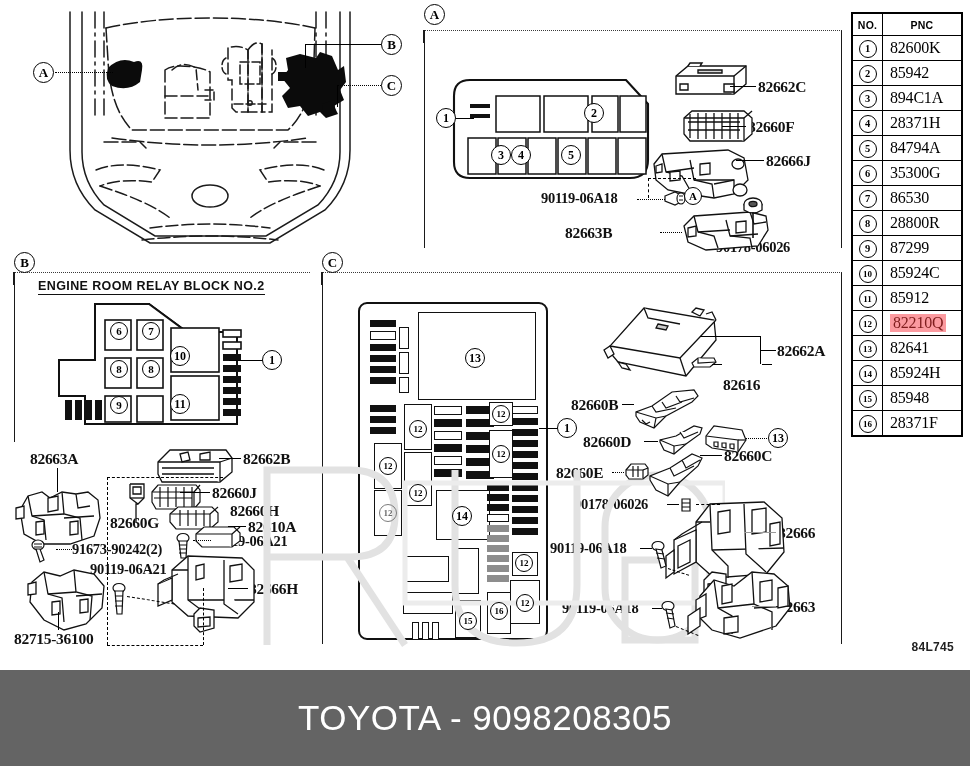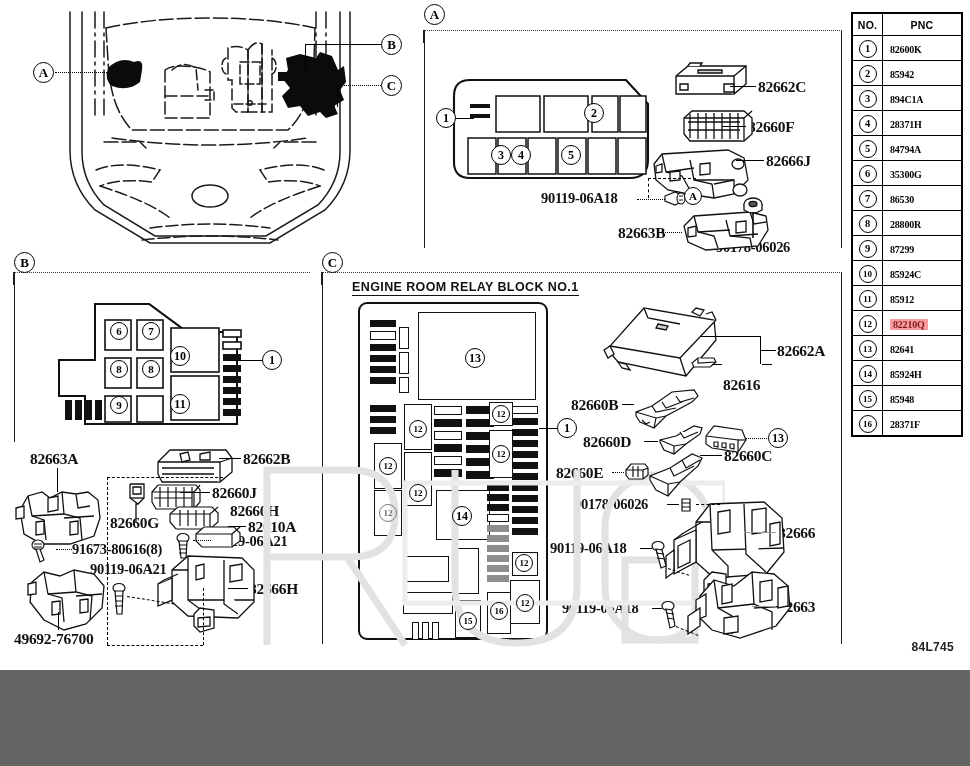--- a/index.html
+++ b/index.html
@@ -106,22 +106,22 @@
   #pnc-table th {
     font-family: "Liberation Sans", sans-serif;
     font-size: 10.5px; font-weight: bold;
     letter-spacing: 0.2px;
     height: 22px;
   }
   .col-no { width: 30px; text-align: center; }
   .col-pnc { text-align: left; padding-left: 7px !important; }
   .pnc-val {
     font-family: "Liberation Serif", serif;
-    font-size: 10px;
-    font-weight: bold;
+    font-size: 16px;
+    font-weight: normal;
     letter-spacing: -0.2px;
   }
   .rowcircle {
     display: inline-flex; align-items: center; justify-content: center;
     width: 18px; height: 18px;
     border: 1.4px solid #000; border-radius: 50%;
     font-family: "Liberation Serif", serif;
     font-size: 10.5px; font-weight: bold; line-height: 1;
   }
   .rowcircle.two { font-size: 9px; }
@@ -374,21 +374,21 @@
         <path d="M16 8 L20 8 M16 12 L20 12"></path>
       </g>
     </svg>
   </div>
   <div class="sec-badge" style="left:684px; top:187px; width:18px; height:18px; font-size:11px;">
       <span>A</span>
     </div>
   <div class="ln dash-h" style="left:648px; top:178px; width:48px; border-top-style:dashed;"></div>
   <div class="ln dash-v" style="left:648px; top:178px; height:20px;"></div>
 
-  <div class="lbl lg" style="left:618px; top:224px;">82663B</div>
+  <div class="lbl lg" style="left:565px; top:224px;">82663B</div>
   <div class="ln dot" style="left:660px; top:232px; width:22px;"></div>
   <div class="art" style="left:680px; top:208px;">
     <svg width="94" height="46" viewBox="0 0 94 46">
       <g fill="#fff" stroke="#111" stroke-width="1.3">
         <path d="M4 18 L14 8 L70 4 L86 8 L88 22 L78 38 L26 42 L8 34 Z"></path>
         <path d="M14 8 L18 24 L34 28 L38 40"></path>
         <path d="M46 12 L50 28 L70 30 L72 40"></path>
         <path d="M18 24 L50 22"></path>
         <path d="M50 28 L78 26"></path>
         <path d="M70 4 L74 16 L86 14"></path>
@@ -407,20 +407,21 @@
         <path d="M11 16 L11 42" stroke-width="1.6"></path>
       </g>
     </svg>
   </div>
   <div class="lbl md" style="left:716px; top:239px;">90178-06026</div>
 
   <div class="sec-badge" style="left:14px; top:252px;">
       <span>B</span>
     </div>
   <div class="panel-frame" style="left:14px; top:272px; width:296px; height:170px; border-right:0;"></div>
+  <div class="panel-title" style="left:38px; top:279px;">ENGINE ROOM RELAY BLOCK NO.2</div>
 
   <div class="art" style="left:55px; top:300px;">
     <svg width="190" height="132" viewBox="0 0 190 132">
       <path d="M40 4 L94 4 L94 32 L182 32 L182 124 L30 124 L30 96 L4 96 L4 60 L40 60 Z
                M94 4 L132 32" fill="#fff" stroke="#111" stroke-width="2"></path>
       <path d="M40 4 L40 60 L4 60 L4 96 L30 96 L30 124 L182 124 L182 32 L132 32 L94 4 Z" fill="#fff" stroke="#111" stroke-width="2"></path>
       <g fill="#fff" stroke="#111" stroke-width="1.6">
         <rect x="50" y="20" width="26" height="30"></rect>
         <rect x="82" y="20" width="26" height="30"></rect>
         <rect x="50" y="58" width="26" height="30"></rect>
@@ -499,34 +500,34 @@
         <path d="M8 14 L20 4 L36 8 L50 2 L70 6 L80 18 L78 40 L62 56 L40 62 L20 52 L6 34 Z"></path>
         <path d="M20 4 L24 26 L38 30 L40 54"></path>
         <path d="M50 2 L52 24 L68 28 L66 52"></path>
         <path d="M24 26 L52 24 M52 28 L78 26"></path>
         <path d="M4 16 L12 14 L12 26 L4 27 Z"></path>
         <path d="M28 34 L36 33 L36 46 L28 47 Z"></path>
         <path d="M56 32 L64 31 L64 44 L56 45 Z"></path>
       </g>
     </svg>
   </div>
-  <div class="lbl lg" style="left:14px; top:630px;">49692-76700</div>
+  <div class="lbl lg" style="left:14px; top:630px;">82715-36100</div>
   <div class="ln v" style="left:58px; top:612px; height:18px;"></div>
 
   <div class="art" style="left:30px; top:538px;">
     <svg width="26" height="26" viewBox="0 0 26 26">
       <g fill="#fff" stroke="#111" stroke-width="1.2">
         <ellipse cx="8" cy="7" rx="6" ry="5"></ellipse>
         <path d="M6 11 L10 11 L14 22 L10 24 Z"></path>
         <path d="M4 6 L12 6 M4 9 L12 9"></path>
       </g>
     </svg>
   </div>
   <div class="ln dot" style="left:56px; top:549px; width:16px;"></div>
-  <div class="lbl md" style="left:72px; top:541px;">91673-80616(8)</div>
+  <div class="lbl md" style="left:72px; top:541px;">91673-90242(2)</div>
 
   <div class="ln dash-v" style="left:107px; top:477px; height:168px;"></div>
   <div class="ln dash-h" style="left:107px; top:477px; width:116px;"></div>
   <div class="ln dash-h" style="left:107px; top:645px; width:96px;"></div>
   <div class="ln dash-v" style="left:203px; top:588px; height:57px;"></div>
 
   <div class="art" style="left:152px; top:446px;">
     <svg width="86" height="40" viewBox="0 0 86 40">
       <g fill="#fff" stroke="#111" stroke-width="1.3">
         <path d="M6 16 L18 4 L74 4 L80 12 L80 26 L68 36 L10 36 L6 28 Z"></path>
@@ -631,21 +632,20 @@
       </g>
     </svg>
   </div>
   <div class="lbl lg" style="left:249px; top:580px;">82666H</div>
   <div class="ln h" style="left:228px; top:588px; width:20px;"></div>
 
   <div class="sec-badge" style="left:322px; top:252px;">
       <span>C</span>
     </div>
   <div class="panel-frame rightcap" style="left:322px; top:272px; width:520px; height:372px;"></div>
-  <div class="panel-title" style="left:352px; top:280px;">ENGINE ROOM RELAY BLOCK NO.1</div>
 
   <div class="relaybox" style="left:358px; top:302px; width:190px; height:338px; border-radius:9px;"></div>
 
   <div class="slot" style="left:418px; top:312px; width:118px; height:88px;"></div>
   <div class="cnum" style="left:465px; top:348px;">
       <span class="two">13</span>
     </div>
 
   <div class="fuse filled" style="left:370px; top:320px; width:26px; height:7px;"></div>
   <div class="fuse" style="left:370px; top:331px; width:26px; height:9px;"></div>
@@ -1019,15 +1019,16 @@
             <td class="col-no"><span class="rowcircle two">16</span></td>
             <td class="col-pnc"><span class="pnc-val">28371F</span></td>
           </tr>
         </tbody>
     </table>
   </div>
 
   <div class="diagcode">84L745</div>
 
   <div id="banner">
+    <span>TOYOTA - 9098208305</span>
   </div>
 
 </div>
 
 </body></html>

